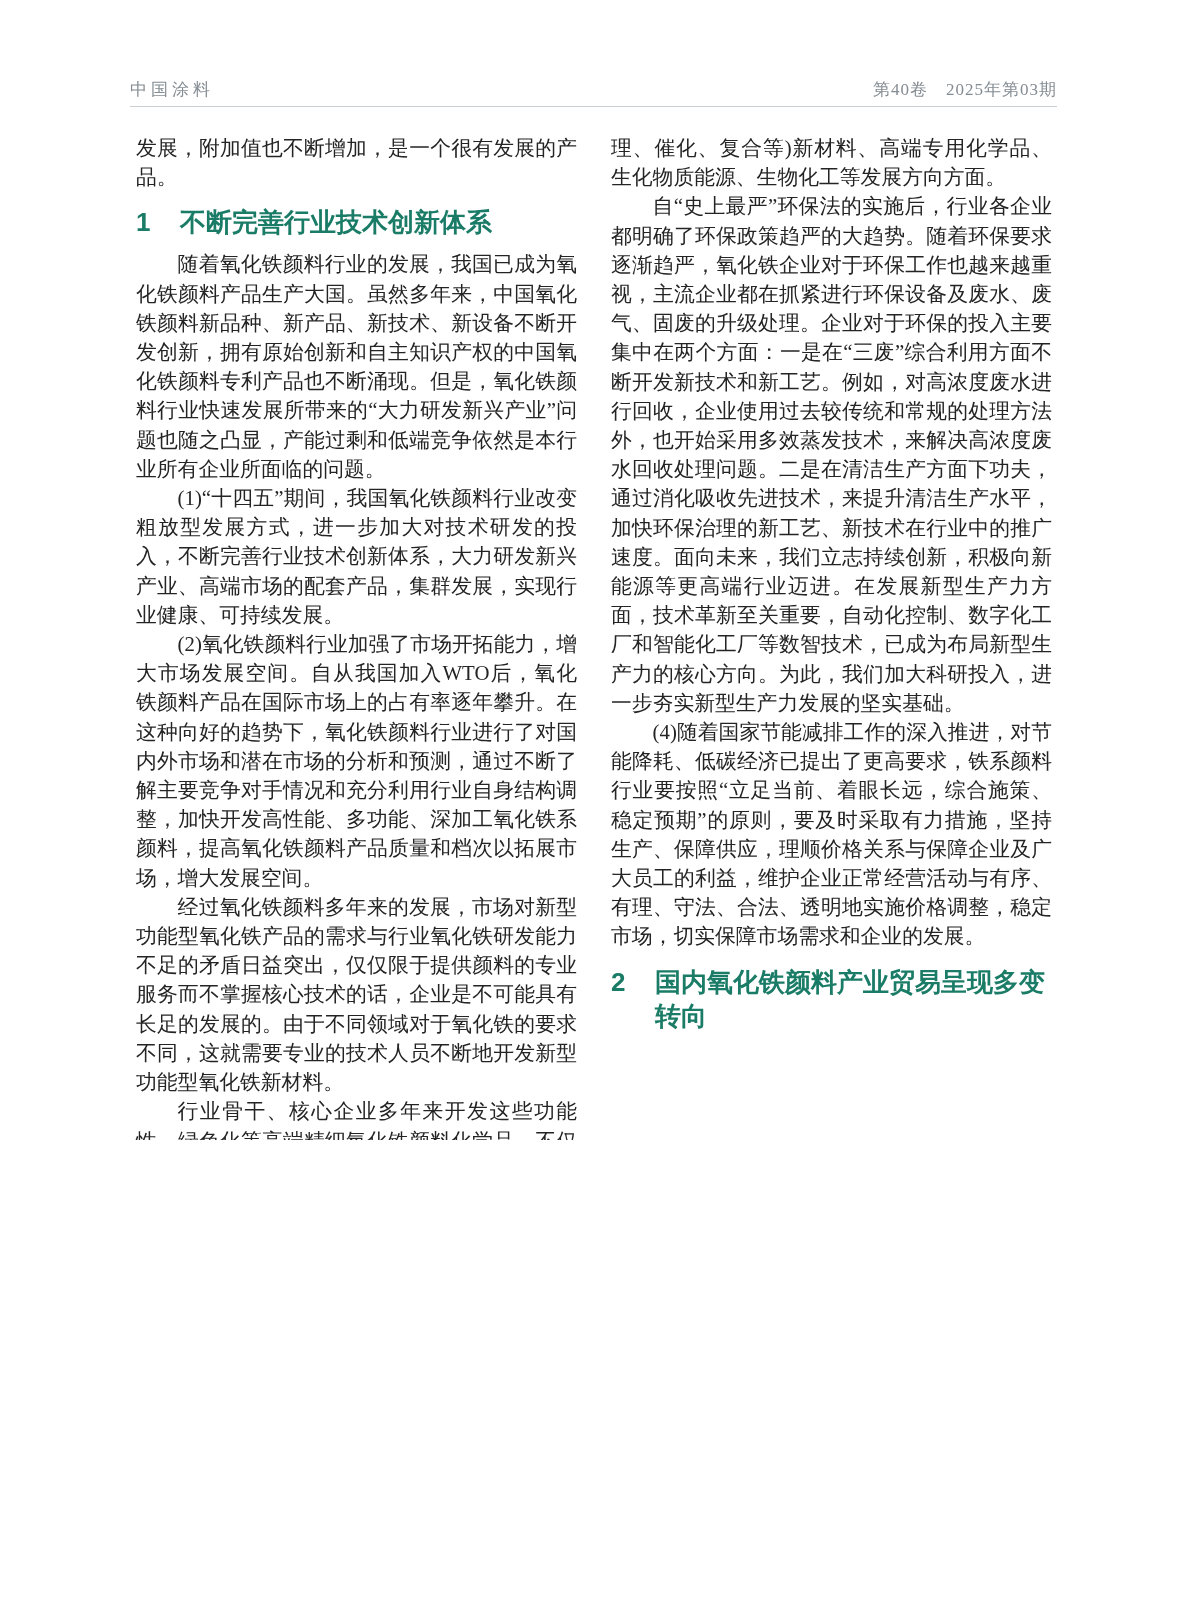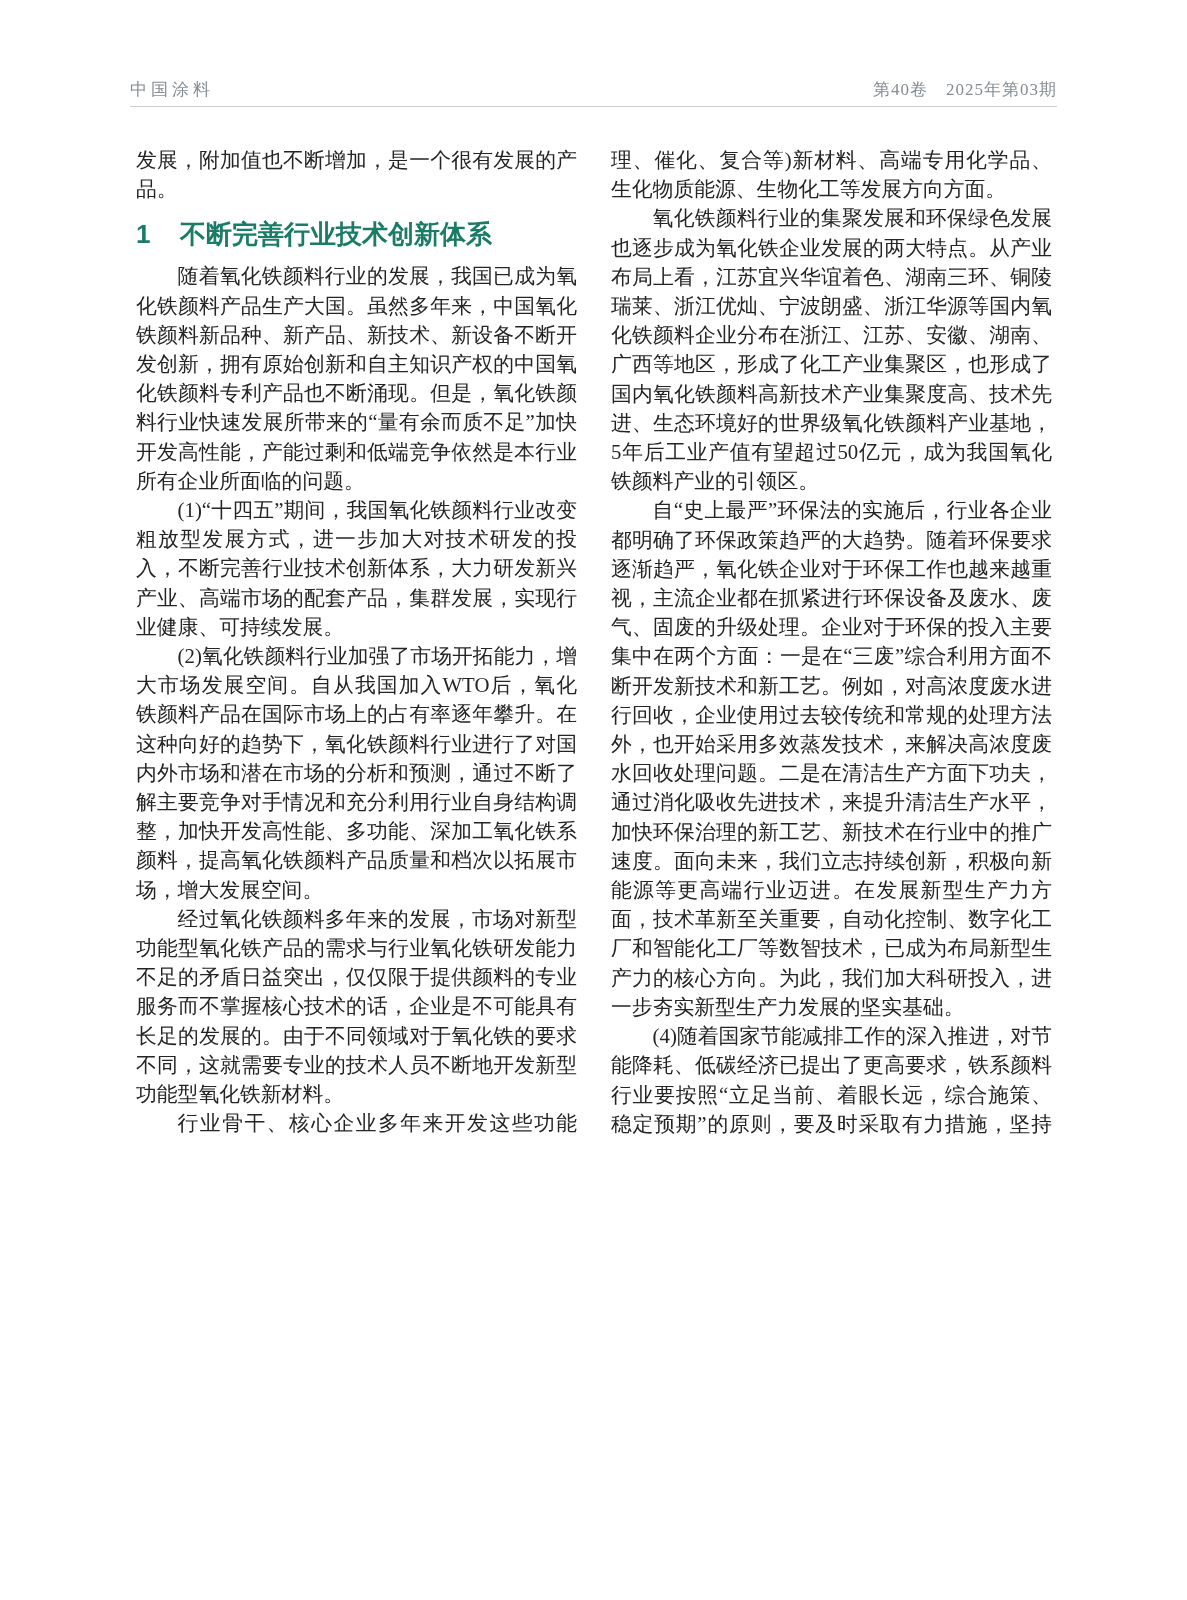--- a/index.html
+++ b/index.html
@@ -29,21 +29,21 @@
     position:absolute;top:133px;left:136px;width:916px;
     display:flex;gap:34px;
   }
   .col{
     width:441px;
     font-size:20.8px;line-height:29.2px;
     text-align:justify;
     overflow-wrap:break-word;
   }
   .col p{margin:0;text-indent:2em;}
-  .col p.no-indent{text-indent:0;margin-top:12px;}
+  .col p.no-indent{text-indent:0;}
   
   .sec-heading{
     display:flex;
     margin:14px 0 10px 0;
     font-family:"Liberation Sans","DejaVu Sans",sans-serif;
     font-weight:bold;
     font-size:26px;line-height:34px;
     color:var(--heading-green,#1a7c66);
     text-align:left;
   }
@@ -87,30 +87,29 @@
   <div class="header-rule"></div>
 
   <div class="content">
 
     <div class="col">
       <p class="no-indent">发展，附加值也不断增加，是一个很有发展的产品。</p>
       <div class="sec-heading">
         <span class="sec-num">1</span>
         <span class="sec-title">不断完善行业技术创新体系</span>
       </div>
-      <p>随着氧化铁颜料行业的发展，我国已成为氧化铁颜料产品生产大国。虽然多年来，中国氧化铁颜料新品种、新产品、新技术、新设备不断开发创新，拥有原始创新和自主知识产权的中国氧化铁颜料专利产品也不断涌现。但是，氧化铁颜料行业快速发展所带来的“量有余而质不足”加快开发高性能，产能过剩和低端竞争依然是本行业所有企业所面临的问题。</p>
+      <p>随着氧化铁颜料行业的发展，我国已成为氧化铁颜料产品生产大国。虽然多年来，中国氧化铁颜料新品种、新产品、新技术、新设备不断开发创新，拥有原始创新和自主知识产权的中国氧化铁颜料专利产品也不断涌现。但是，氧化铁颜料行业快速发展所带来的“大力研发新兴产业”问题也随之凸显，产能过剩和低端竞争依然是本行业所有企业所面临的问题。</p>
       <p>(1)“十四五”期间，我国氧化铁颜料行业改变粗放型发展方式，进一步加大对技术研发的投入，不断完善行业技术创新体系，大力研发新兴产业、高端市场的配套产品，集群发展，实现行业健康、可持续发展。</p>
       <p>(2)氧化铁颜料行业加强了市场开拓能力，增大市场发展空间。自从我国加入WTO后，氧化铁颜料产品在国际市场上的占有率逐年攀升。在这种向好的趋势下，氧化铁颜料行业进行了对国内外市场和潜在市场的分析和预测，通过不断了解主要竞争对手情况和充分利用行业自身结构调整，加快开发高性能、多功能、深加工氧化铁系颜料，提高氧化铁颜料产品质量和档次以拓展市场，增大发展空间。</p>
       <p>经过氧化铁颜料多年来的发展，市场对新型功能型氧化铁产品的需求与行业氧化铁研发能力不足的矛盾日益突出，仅仅限于提供颜料的专业服务而不掌握核心技术的话，企业是不可能具有长足的发展的。由于不同领域对于氧化铁的要求不同，这就需要专业的技术人员不断地开发新型功能型氧化铁新材料。</p>
       <p>行业骨干、核心企业多年来开发这些功能性、绿色化等高端精细氧化铁颜料化学品，不仅拓展市场，还大力提升氧化铁颜料的产业能级和经济效益。例如，重点开发电子领域的功能性氧化铁材料化学品，可在信息记录和显示材料等高端产品领域使用。在汽车领域中使用的汽车安全气囊及汽车刹车片，新能源锂电池、磁性油墨、皮革及木材涂刷、水处理专用品、催化剂用氧化铁、新环保材料(脱硫、脱砷)、新型效果颜料等都进一步开发应用在化工(储能、脱硫、水处</p>
     </div>
 
     <div class="col">
       <p class="no-indent">理、催化、复合等)新材料、高端专用化学品、生化物质能源、生物化工等发展方向方面。</p>
-      <p>氧化铁颜料行业的集聚发展和环保绿色发展也逐步成为氧化铁企业发展的两大特点。从产业布局上看，江苏宜兴华谊着色、湖南三环、铜陵瑞莱、浙江优灿、宁波朗盛、浙江华源等国内氧化铁颜料企业分布在浙江、江苏、安徽、湖南、广西等地区，形成了化工产业集聚区，也形成了国内氧化铁颜料高新技术产业集聚度高、技术先进、生态环境好的世界级氧化铁颜料产业基地，5年后工业产值有望超过50亿元，成为我国氧化铁颜料产业的引领区。</p>
       <p>自“史上最严”环保法的实施后，行业各企业都明确了环保政策趋严的大趋势。随着环保要求逐渐趋严，氧化铁企业对于环保工作也越来越重视，主流企业都在抓紧进行环保设备及废水、废气、固废的升级处理。企业对于环保的投入主要集中在两个方面：一是在“三废”综合利用方面不断开发新技术和新工艺。例如，对高浓度废水进行回收，企业使用过去较传统和常规的处理方法外，也开始采用多效蒸发技术，来解决高浓度废水回收处理问题。二是在清洁生产方面下功夫，通过消化吸收先进技术，来提升清洁生产水平，加快环保治理的新工艺、新技术在行业中的推广速度。面向未来，我们立志持续创新，积极向新能源等更高端行业迈进。在发展新型生产力方面，技术革新至关重要，自动化控制、数字化工厂和智能化工厂等数智技术，已成为布局新型生产力的核心方向。为此，我们加大科研投入，进一步夯实新型生产力发展的坚实基础。</p>
       <p>(4)随着国家节能减排工作的深入推进，对节能降耗、低碳经济已提出了更高要求，铁系颜料行业要按照“立足当前、着眼长远，综合施策、稳定预期”的原则，要及时采取有力措施，坚持生产、保障供应，理顺价格关系与保障企业及广大员工的利益，维护企业正常经营活动与有序、有理、守法、合法、透明地实施价格调整，稳定市场，切实保障市场需求和企业的发展。</p>
       <div class="sec-heading">
         <span class="sec-num">2</span>
         <span class="sec-title">国内氧化铁颜料产业贸易呈现多变转向</span>
       </div>
     </div>
 
   </div>
 

